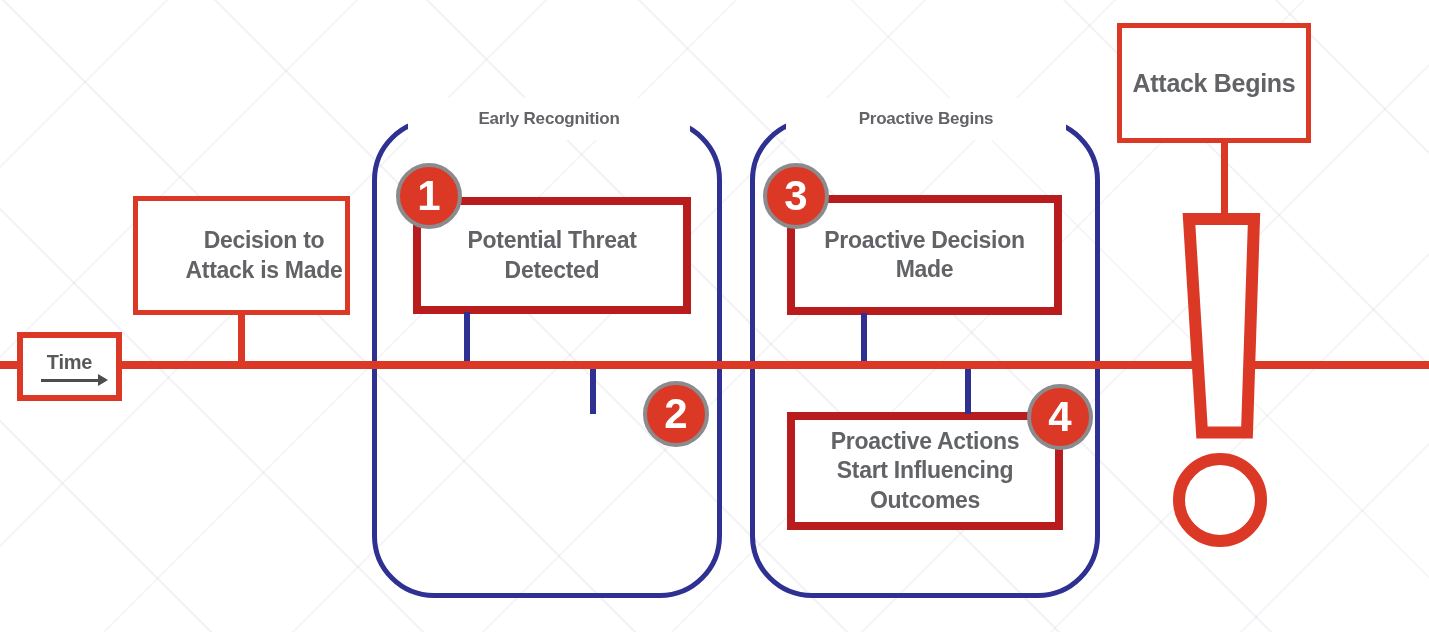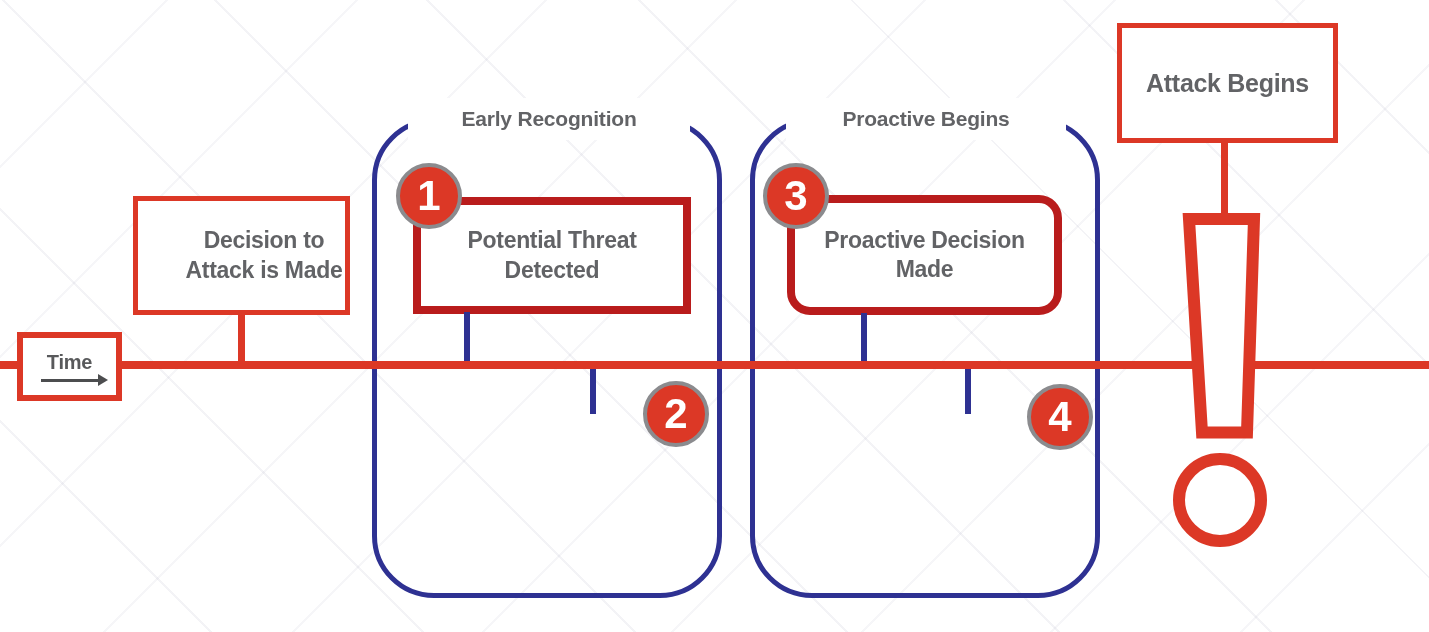--- a/index.html
+++ b/index.html
@@ -15,21 +15,21 @@
   }
   .timeline{position:absolute;left:0;top:361px;width:100%;height:8px;background:#dc3826;z-index:3;}
 
   .group{
     position:absolute;top:118px;width:350px;height:480px;
     border:5px solid #2e3192;border-radius:62px;z-index:1;box-sizing:border-box;background:transparent;
   }
   .group-label{
     position:absolute;top:98px;height:42px;z-index:2;background:#ffffff;
     display:flex;align-items:center;justify-content:center;
-    color:#626366;font-size:21px;font-weight:bold;letter-spacing:-0.2px;
+    color:#626366;font-size:17px;font-weight:bold;letter-spacing:-0.2px;
   }
 
   .node{
     position:absolute;box-sizing:border-box;background:#ffffff;
     display:flex;align-items:center;justify-content:center;text-align:center;
   }
   .node .lbl{
     color:#626366;font-weight:bold;font-size:23px;line-height:1.28;
     letter-spacing:-0.3px;white-space:pre-line;
   }
@@ -98,35 +98,40 @@
   <div class="conn navy" style="left:464px;top:312px;width:6px;height:53px;"></div>
   <div class="badge" style="left:396px;top:163px;">
     <span>1</span>
   </div>
 
   <div class="conn navy" style="left:590px;top:367px;width:6px;height:47px;"></div>
   <div class="badge" style="left:643px;top:381px;">
     <span>2</span>
   </div>
 
-  <div class="node navy-box" style="left:787px;top:195px;width:275px;height:120px;border-radius:23px;">
+  <div class="node navy-box" style="left:787px;top:195px;width:275px;height:120px;">
     <span class="lbl">Proactive Decision
 Made</span>
   </div>
   <div class="conn navy" style="left:861px;top:313px;width:6px;height:52px;"></div>
   <div class="badge" style="left:763px;top:163px;">
     <span>3</span>
   </div>
 
+  <div class="node navy-box" style="left:787px;top:412px;width:276px;height:118px;">
+    <span class="lbl">Proactive Actions
+Start Influencing
+Outcomes</span>
+  </div>
   <div class="conn navy" style="left:965px;top:367px;width:6px;height:47px;"></div>
   <div class="badge" style="left:1027px;top:384px;">
     <span>4</span>
   </div>
 
-  <div class="node red-box" style="left:1117px;top:23px;width:221px;height:120px;">
+  <div class="node red-box" style="left:1117px;top:23px;width:194px;height:120px;">
     <span class="lbl" style="font-size:25px;">Attack Begins</span>
   </div>
   <div class="conn red" style="left:1221px;top:140px;width:7px;height:78px;"></div>
 
   <svg class="excl" width="130" height="360" viewBox="0 0 130 360">
     <polygon points="29,19 94,19 87,232.5 42,232.5" fill="#ffffff" stroke="#dc3826" stroke-width="12"></polygon>
     <circle cx="60" cy="300" r="41" fill="#ffffff" stroke="#dc3826" stroke-width="12"></circle>
   </svg>
 
 </div>

